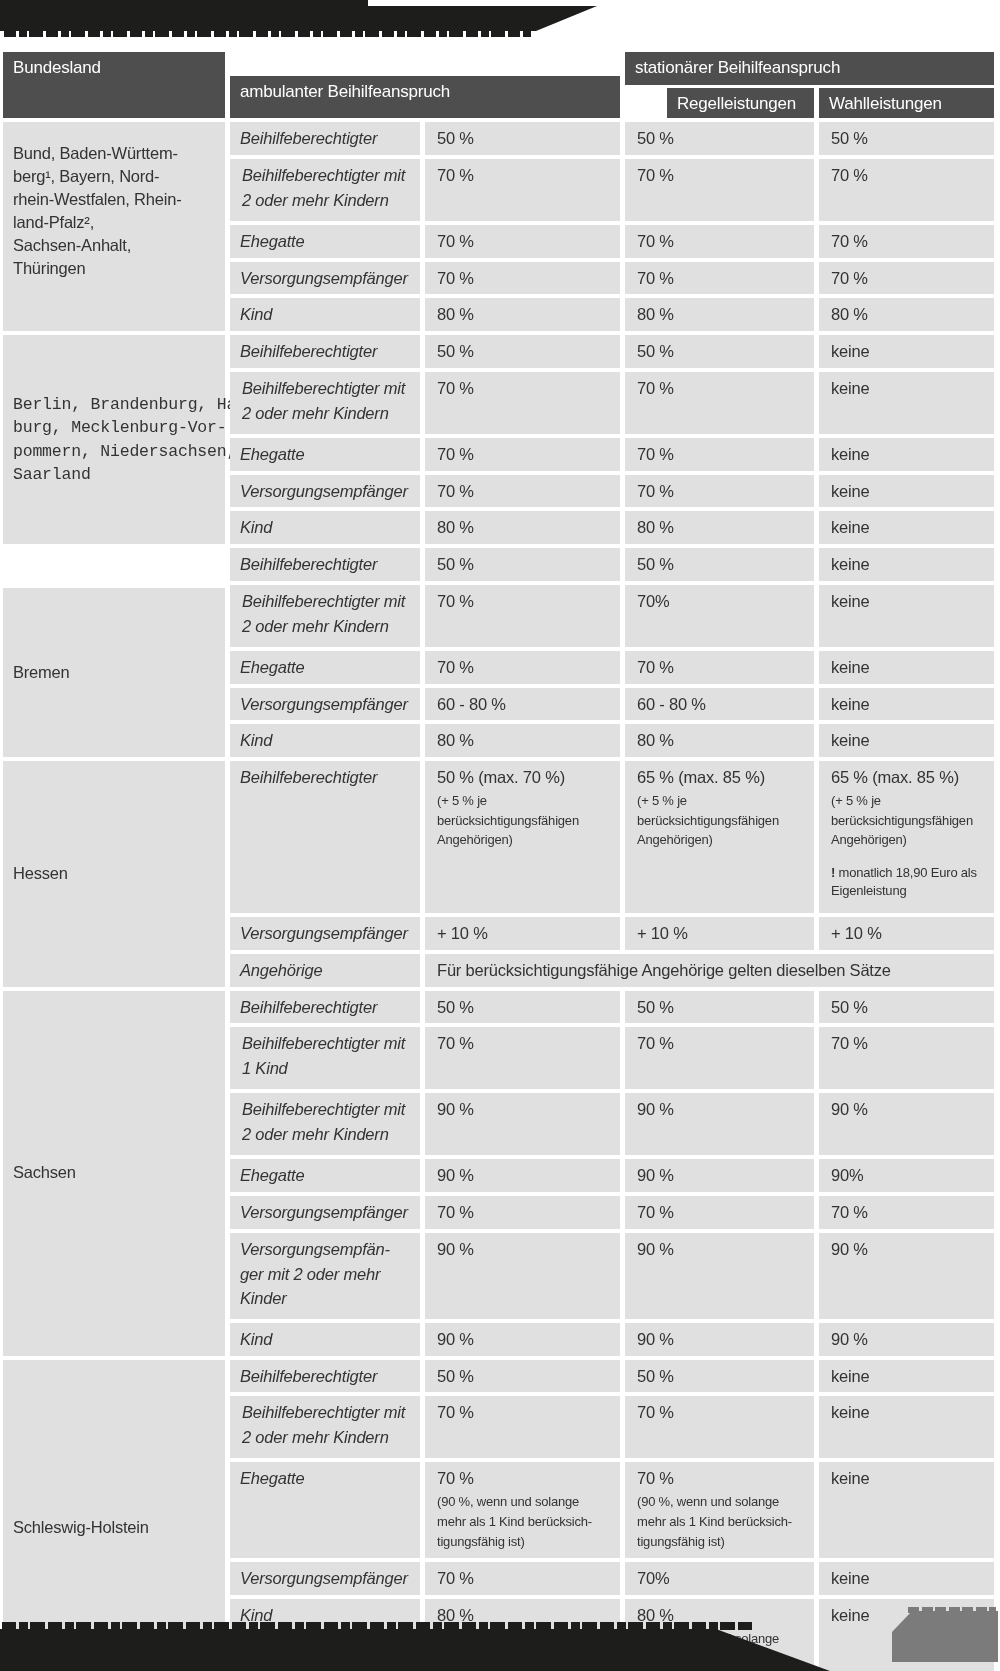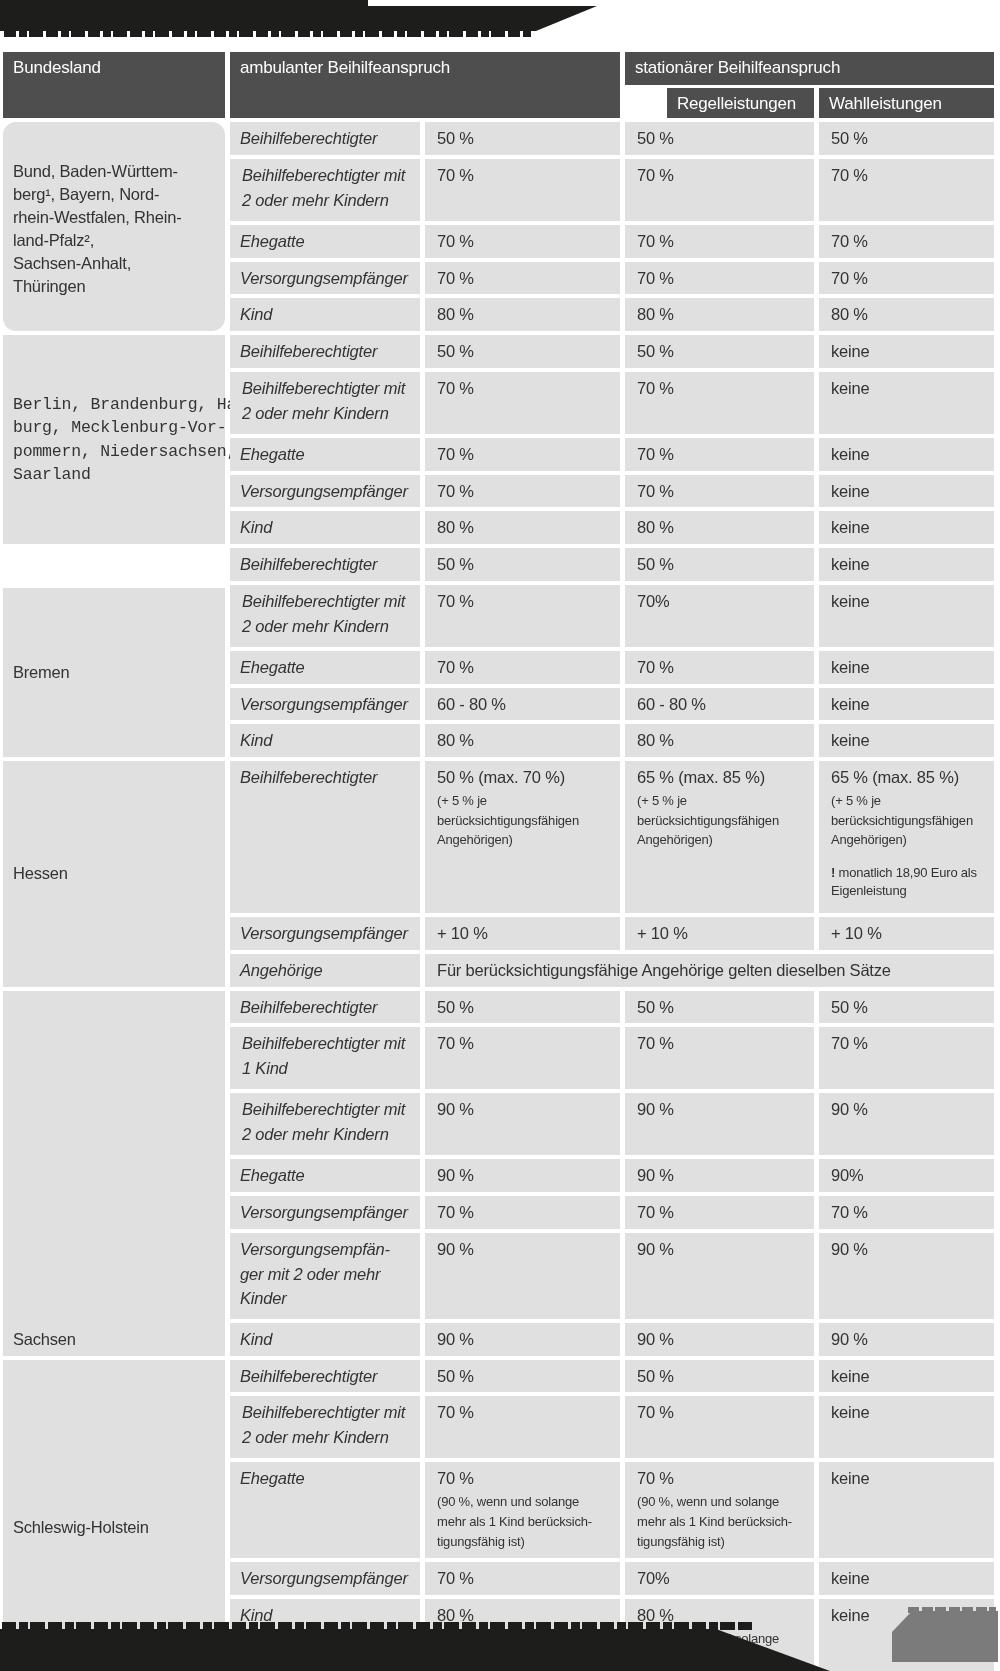--- a/index.html
+++ b/index.html
@@ -25,21 +25,21 @@
     background:repeating-linear-gradient(90deg,var(--tab-gray,#7b7b7b) 0 11px,transparent 11px 14px,var(--tab-gray,#7b7b7b) 14px 25px,transparent 25px 27px);}
 
   
   #table{position:absolute;left:3px;top:52px;width:991px;}
   .grid{display:grid;grid-template-columns:222px 190px 195px 189px 175px;column-gap:5px;row-gap:4px;margin-bottom:4px;}
   #thead{row-gap:3px;grid-template-rows:33px 30px;}
   .hcell{background:var(--header-bg,#4e4e4e);color:var(--header-text,#fff);
     font-size:17px;padding:5px 8px 0 10px;line-height:1.3;}
   .cell{background:var(--cell-bg,#e0e0e0);padding:4px 8px 4px 10px;box-sizing:border-box;}
   .state-cell{display:flex;align-items:center;font-size:16.5px;line-height:1.4;}
-  .state-cell.top{align-items:center;padding-top:9px;border-radius:13px;}
+  .state-cell.top{align-items:flex-start;padding-top:20px;}
   .state-cell div{white-space:nowrap;}
   .label-cell{font-size:16.5px;line-height:1.5;font-style:italic;}
   .label-cell div{white-space:nowrap;}
   .val-cell{font-size:16.5px;line-height:1.5;padding-left:12px;}
   .val-main{white-space:nowrap;}
   .val-note{font-size:13px;line-height:1.52;margin-top:1px;}
   .val-note div{white-space:nowrap;}
   .val-warn{font-size:13px;line-height:1.35;margin-top:14px;}
   .val-warn b{font-weight:bold;}
   .span-cell{font-size:16.5px;line-height:1.5;padding-left:12px;}
@@ -50,21 +50,21 @@
 </head>
 <body>
 
 <div id="page">
   <div class="banner" id="banner-top"></div>
   <div id="banner-top-frag"></div>
 
   <div id="table">
     <div class="grid" id="thead">
       <div class="hcell" style="grid-row:1/span 2;grid-column:1;">Bundesland</div>
-      <div class="hcell" style="grid-row:1/span 2;grid-column:2/span 2;">ambulanter Beihilfeanspruch</div>
+      <div class="hcell" style="grid-row:1/span 2;grid-column:2/span 2;margin-top:24px;">ambulanter Beihilfeanspruch</div>
       <div class="hcell" style="grid-row:1;grid-column:4/span 2;">stationärer Beihilfeanspruch</div>
       <div class="hcell" style="grid-row:2;grid-column:4;margin-left:42px;">Regelleistungen</div>
       <div class="hcell" style="grid-row:2;grid-column:5;">Wahlleistungen</div>
     </div>
     <div id="groups">
         <div class="grid">
           <div class="cell state-cell top" style="grid-area: 1 / 1 / span 5;">
             <div class="">
               <div>Bund, Baden-Württem-</div>
               <div>berg¹, Bayern, Nord-</div>
@@ -320,21 +320,21 @@
           </div>
           <div class="cell val-cell rh-sm" style="grid-area: 2 / 5;">
             <div class="val-main">+ 10 %</div>
           </div>
           <div class="cell label-cell rh-sm" style="grid-area: 3 / 2;">
             <div>Angehörige</div>
           </div>
           <div class="cell span-cell rh-sm" style="grid-area: 3 / 3 / auto / span 3;">Für berücksichtigungsfähige Angehörige gelten dieselben Sätze</div>
         </div>
         <div class="grid">
-          <div class="cell state-cell" style="grid-area: 1 / 1 / span 7; align-items: flex-end;">
+          <div class="cell state-cell" style="grid-area: 1 / 1 / span 7;">
             <div class="">
               <div>Sachsen</div>
             </div>
           </div>
           <div class="cell label-cell rh-sm" style="grid-area: 1 / 2;">
             <div>Beihilfeberechtigter</div>
           </div>
           <div class="cell val-cell rh-sm" style="grid-area: 1 / 3;">
             <div class="val-main">50 %</div>
           </div>

